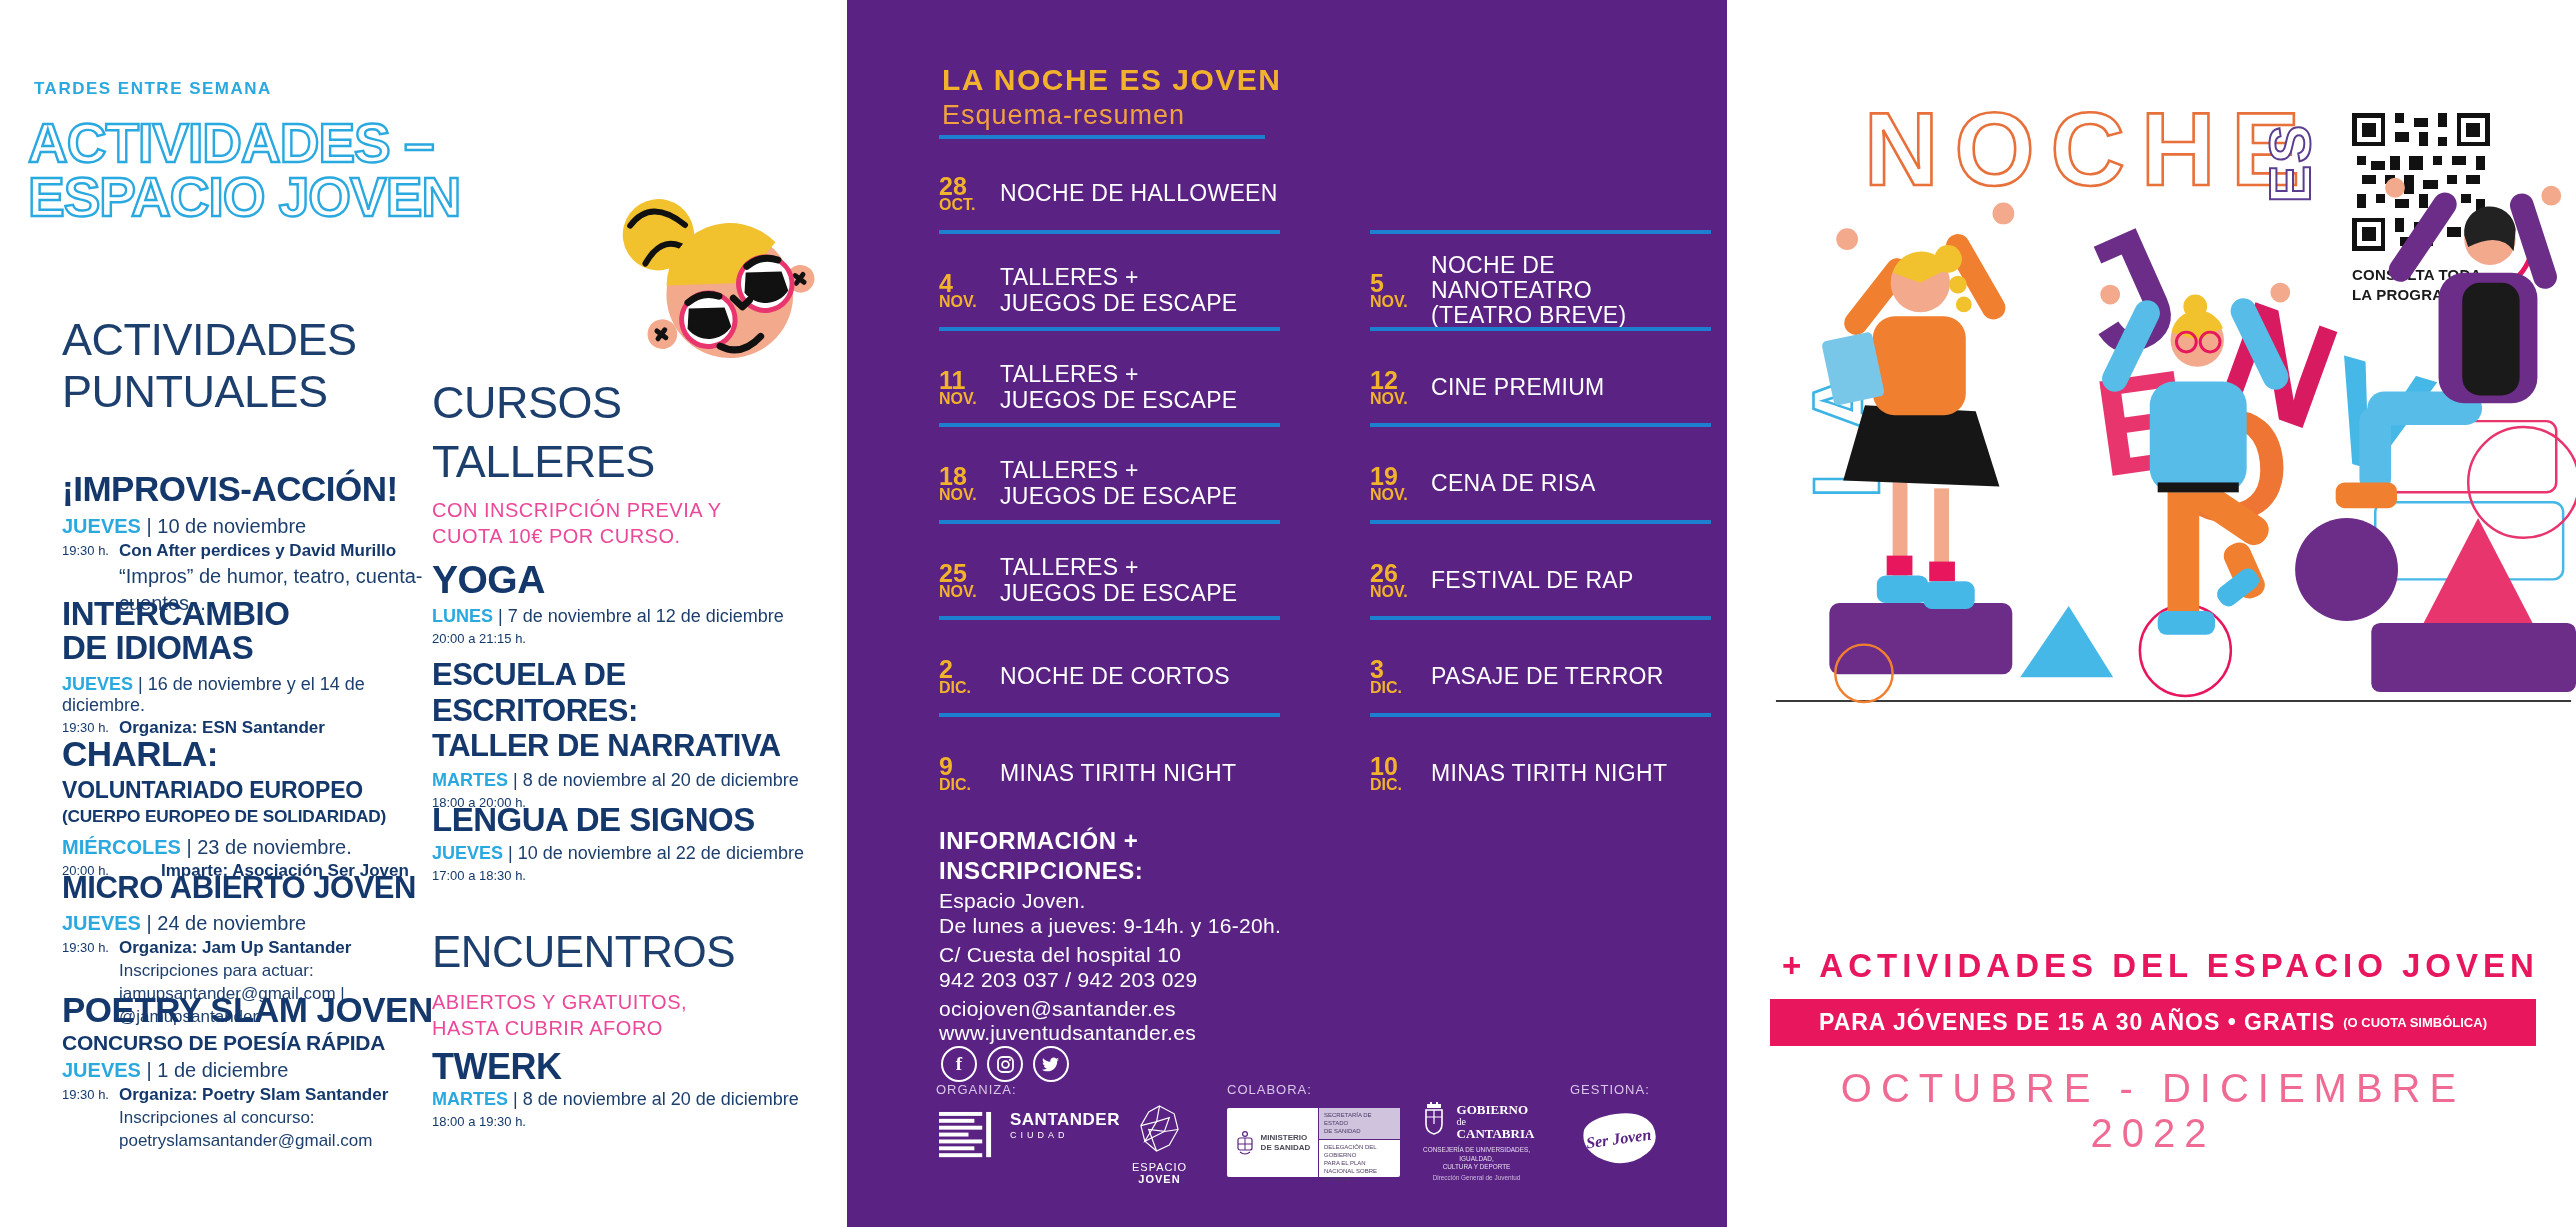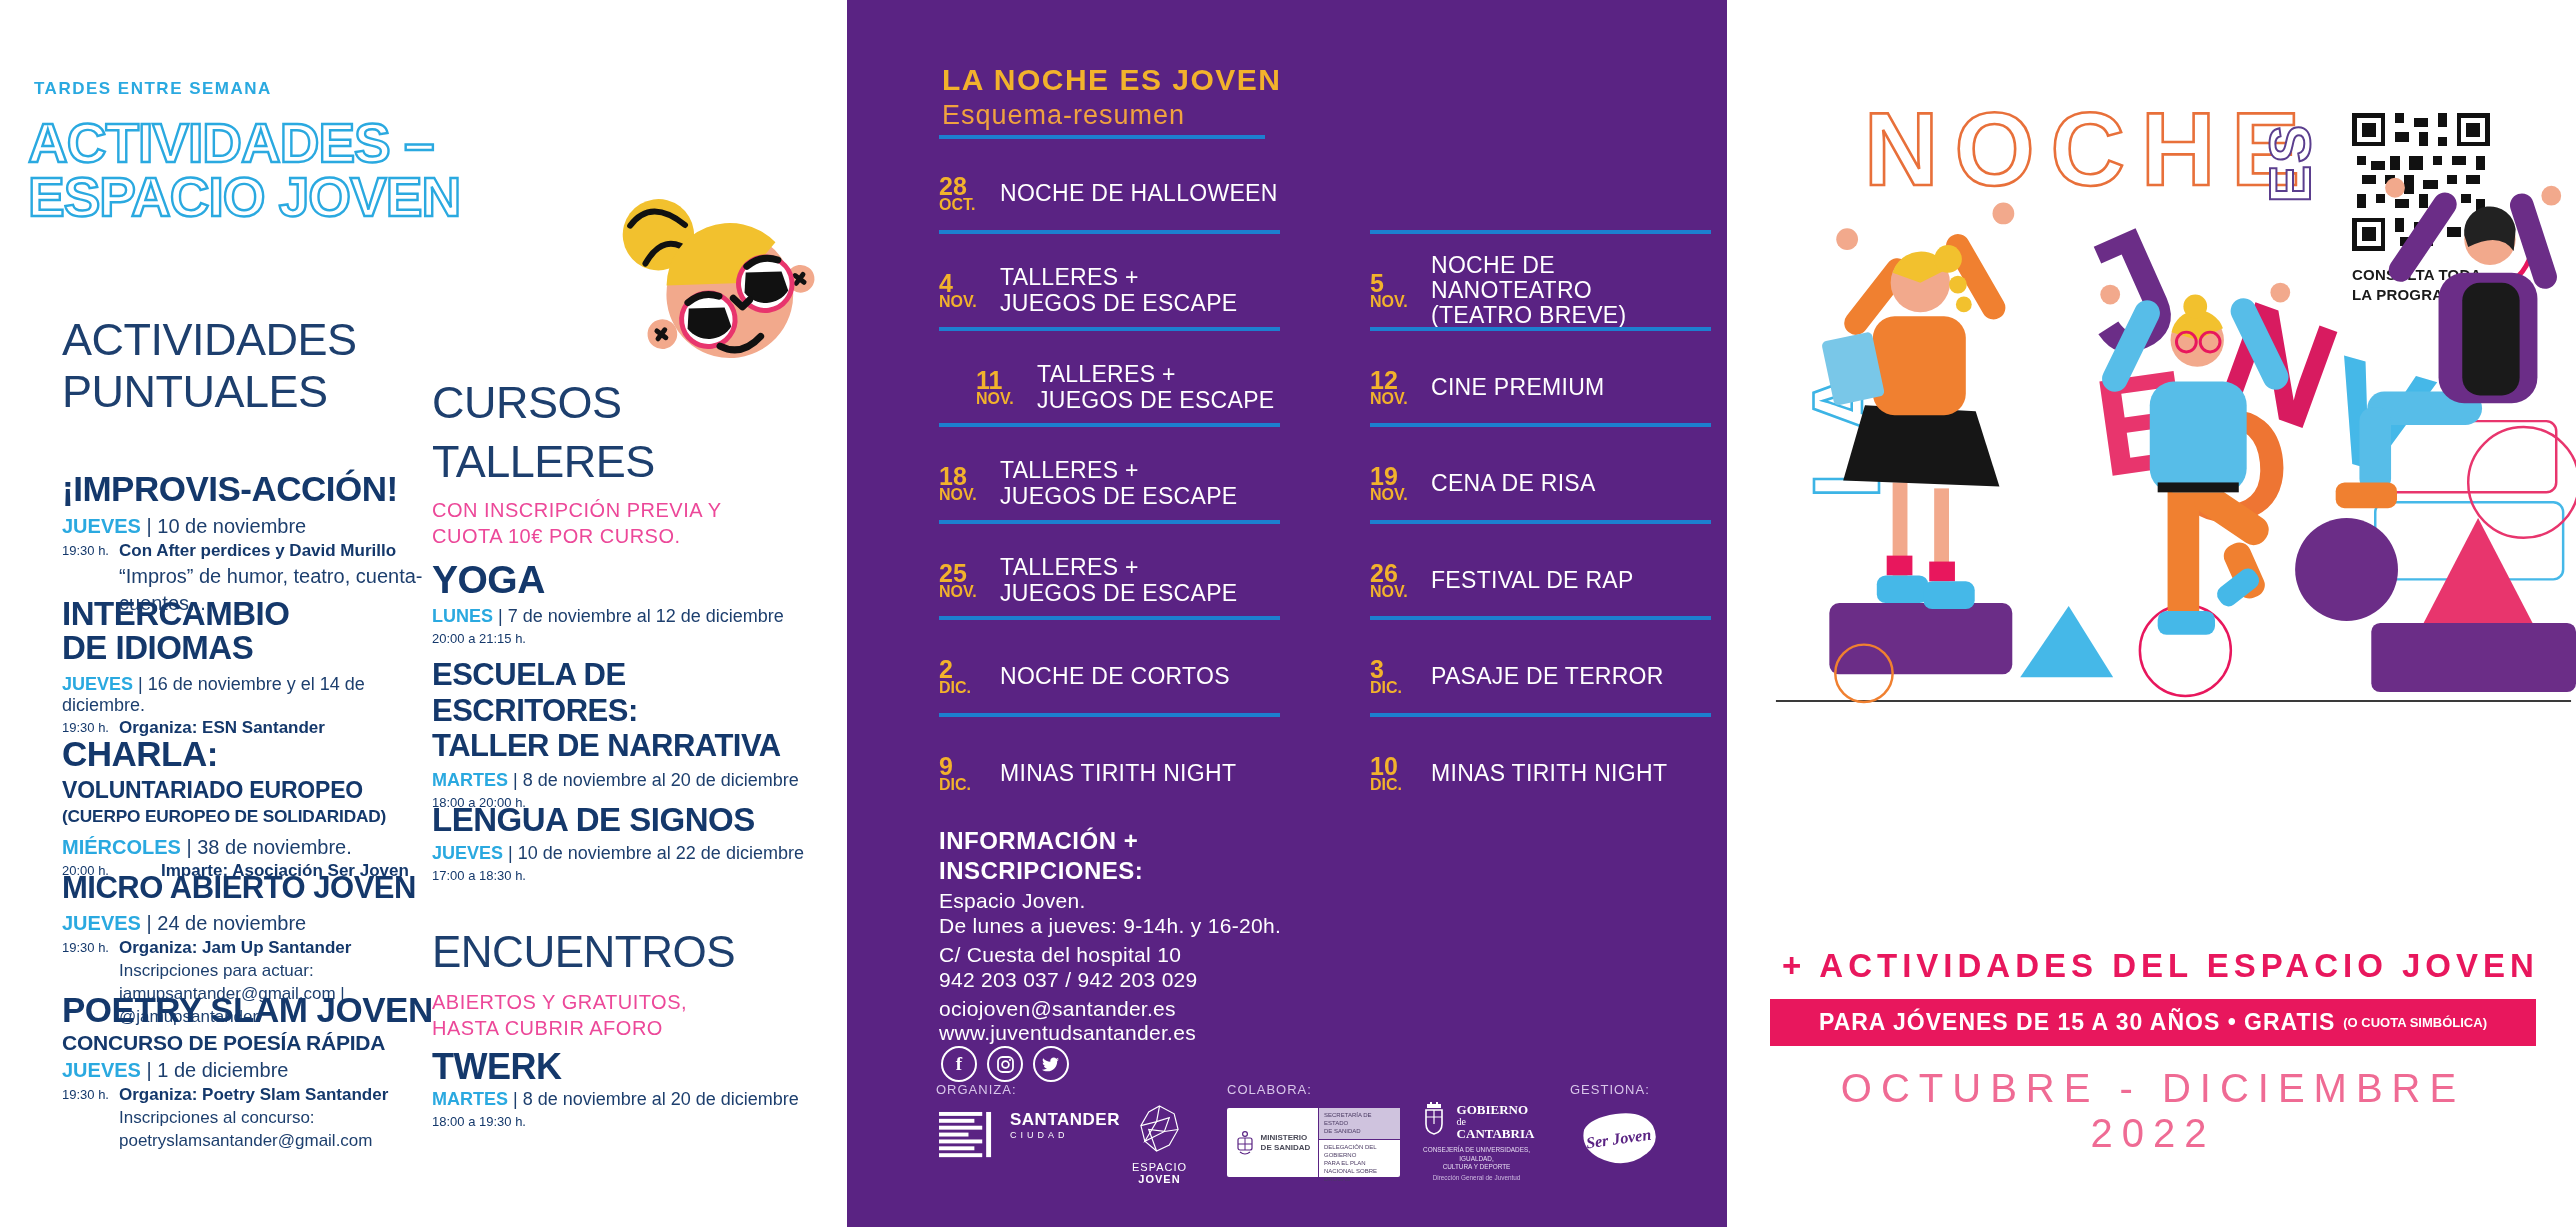--- a/index.html
+++ b/index.html
@@ -121,21 +121,21 @@
           <div class="b">Organiza: ESN Santander</div>
         </div>
     </div>
   </div>
 
   <div class="abs col1" style="top:736px;">
     <div class="ev-title" style="font-size:35px;">CHARLA:</div>
     <div class="ev-sub" style="font-size:23px;margin-top:5px;">VOLUNTARIADO EUROPEO</div>
     <div class="ev-sub" style="font-size:17.3px;margin-top:2px;">(CUERPO EUROPEO DE SOLIDARIDAD)</div>
     <div class="meta" style="margin-top:9px;"><span class="day">MIÉRCOLES</span>
-      <span>| 38 de noviembre.</span></div>
+      <span>| 23 de noviembre.</span></div>
     <div class="body" style="position:relative;margin-top:1px;">
       <span class="time">20:00 h.</span>
       <div class="lines" style="margin-left:99px;">
           <div class="b">Imparte: Asociación Ser Joven</div>
         </div>
     </div>
   </div>
 
   <div class="abs col1" style="top:872px;">
     <div class="ev-title" style="font-size:31px;">MICRO ABIERTO JOVEN</div>
@@ -219,21 +219,21 @@
   <div class="abs hline" style="left:939px;top:230px;width:341px;"></div>
   <div class="abs row" style="left:939px;top:255px;width:346px;">
     <div class="rdate">
         <span class="d">4</span>
         <span class="m">NOV.</span>
       </div>
     <div class="rlabel pre">TALLERES +
 JUEGOS DE ESCAPE</div>
   </div>
   <div class="abs hline" style="left:939px;top:327px;width:341px;"></div>
-  <div class="abs row" style="left:939px;top:352px;width:346px;margin-left:37px;">
+  <div class="abs row" style="left:939px;top:352px;width:346px;">
     <div class="rdate">
         <span class="d">11</span>
         <span class="m">NOV.</span>
       </div>
     <div class="rlabel pre">TALLERES +
 JUEGOS DE ESCAPE</div>
   </div>
   <div class="abs hline" style="left:939px;top:423px;width:341px;"></div>
   <div class="abs row" style="left:939px;top:448px;width:346px;">
     <div class="rdate">

